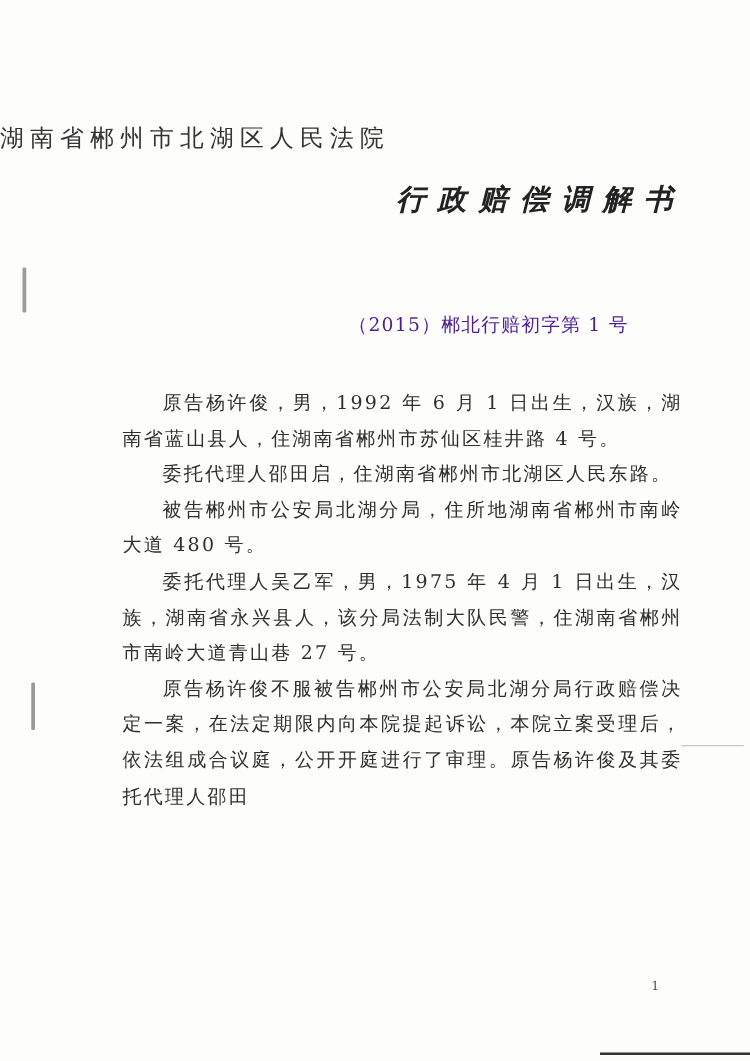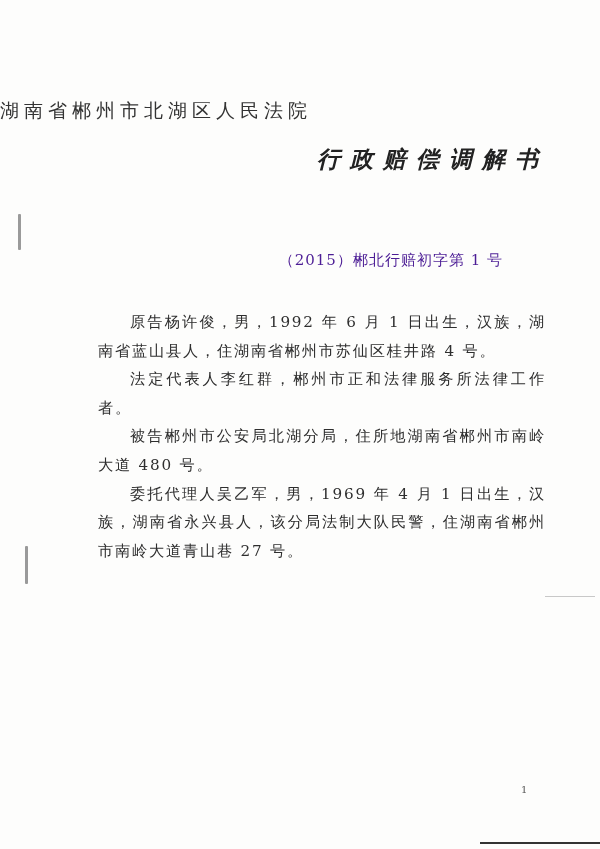--- a/index.html
+++ b/index.html
@@ -46,21 +46,22 @@
 <div class="page">
   <div class="binding-mark" style="left:18px; top:214px; height:36px;"></div>
   <div class="binding-mark" style="left:25px; top:546px; height:38px;"></div>
 
   <div class="court-name">湖南省郴州市北湖区人民法院</div>
   <div class="doc-title">行政赔偿调解书</div>
   <div class="case-no">（2015）郴北行赔初字第 1 号</div>
 
   <div class="body-text">
     <p class="para">原告杨许俊，男，1992 年 6 月 1 日出生，汉族，湖南省蓝山县人，住湖南省郴州市苏仙区桂井路 4 号。</p>
-    <p class="para">法定代表人李红群，郴州市正和法律服务所法律工作者。</p>
+    <p class="para">委托代理人邵田启，住湖南省郴州市北湖区人民东路。</p>
     <p class="para">被告郴州市公安局北湖分局，住所地湖南省郴州市南岭大道 480 号。</p>
-    <p class="para">委托代理人吴乙军，男，1969 年 4 月 1 日出生，汉族，湖南省永兴县人，该分局法制大队民警，住湖南省郴州市南岭大道青山巷 27 号。</p>
+    <p class="para">委托代理人吴乙军，男，1975 年 4 月 1 日出生，汉族，湖南省永兴县人，该分局法制大队民警，住湖南省郴州市南岭大道青山巷 27 号。</p>
+    <p class="para">原告杨许俊不服被告郴州市公安局北湖分局行政赔偿决定一案，在法定期限内向本院提起诉讼，本院立案受理后，依法组成合议庭，公开开庭进行了审理。原告杨许俊及其委托代理人邵田</p>
   </div>
 
   <div class="stray-line"></div>
   <div class="page-number">1</div>
   <div class="bottom-edge"></div>
 </div>
 
 </body></html>

